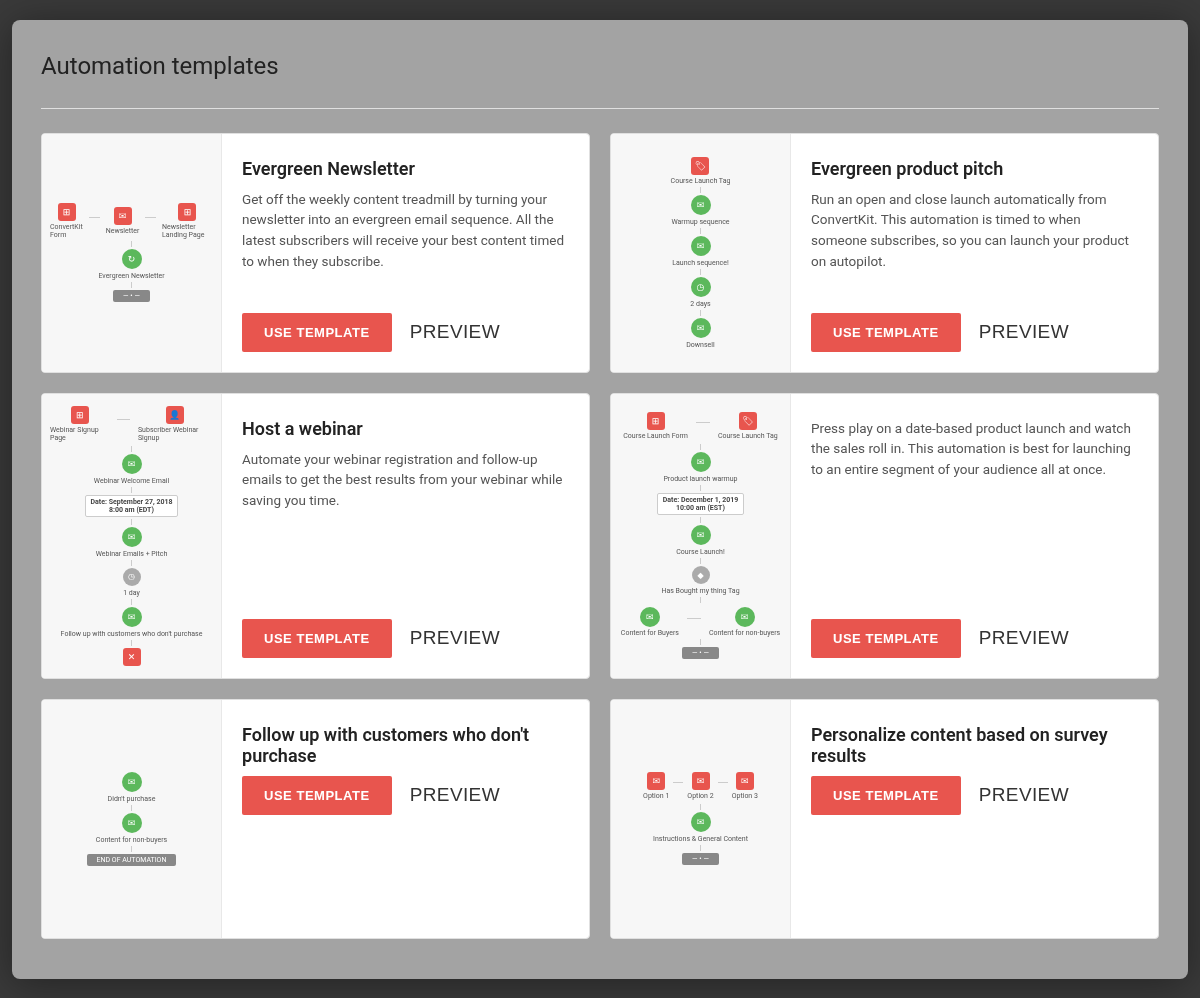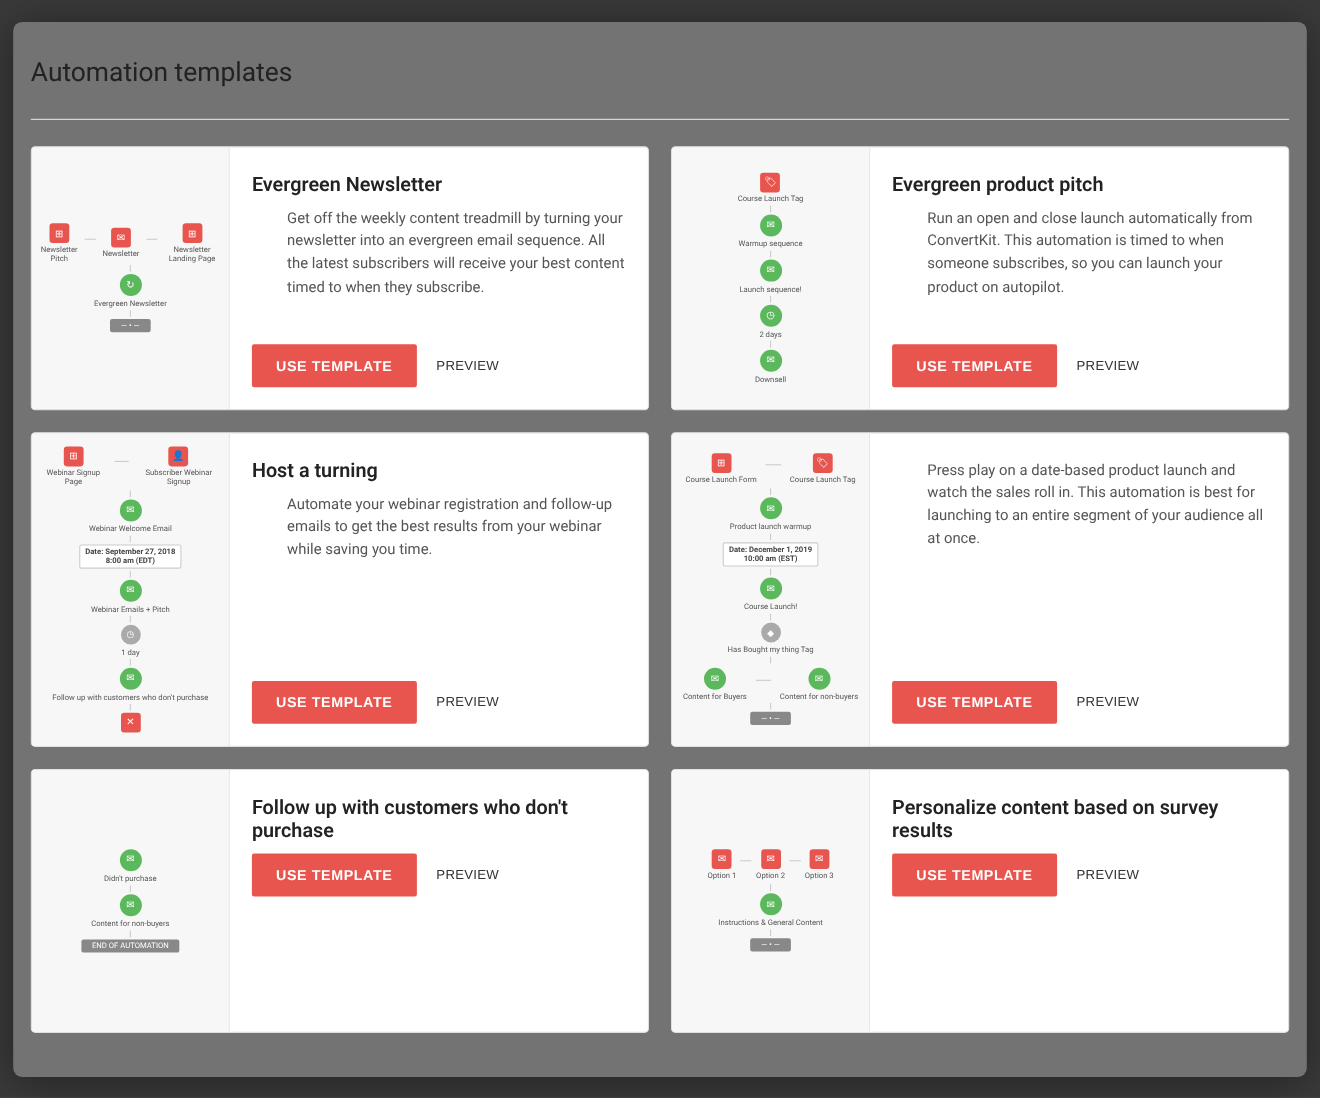--- a/index.html
+++ b/index.html
@@ -5,25 +5,25 @@
     * { box-sizing: border-box; margin: 0; padding: 0; }
     body {
       background: #3a3a3a;
       display: flex;
       justify-content: center;
       align-items: center;
       min-height: 100vh;
       font-family: -apple-system, BlinkMacSystemFont, 'Segoe UI', Roboto, sans-serif;
     }
     .modal {
-      background: #737373;
+      background: #a3a3a3;
       border-radius: 8px;
       width: 1180px;
       max-width: 98%;
-      padding: 32px 16px 40px;
+      padding: 32px 29px 40px;
       box-shadow: 0 4px 40px rgba(0,0,0,0.4);
     }
     .modal-title {
       font-size: 24px;
       font-weight: 400;
       color: #222;
       margin-bottom: 28px;
     }
     .divider {
       border: none;
@@ -67,21 +67,20 @@
       font-weight: 600;
       color: #222;
       margin-bottom: 10px;
     }
     .template-desc {
       font-size: 13.5px;
       color: #555;
       line-height: 1.55;
       margin-bottom: 20px;
       flex: 1;
-      margin-left: 32px;
     }
     .template-actions {
       display: flex;
       align-items: center;
       gap: 18px;
     }
     .btn-use-template {
       background: #e8554e;
       color: #fff;
       border: none;
@@ -89,21 +88,21 @@
       font-size: 13px;
       font-weight: 700;
       letter-spacing: 0.04em;
       cursor: pointer;
       border-radius: 2px;
       text-transform: uppercase;
     }
     .btn-preview {
       background: transparent;
       border: none;
-      font-size: 12px;
+      font-size: 19px;
       color: #333;
       cursor: pointer;
       font-weight: 500;
       letter-spacing: 0.02em;
     }
     
     .flow-diagram {
       width: 100%;
       display: flex;
       flex-direction: column;
@@ -161,21 +160,21 @@
       font-size: 8px;
     }
     .node-connector {
       width: 1px; height: 6px;
       background: #ccc;
       margin: 0 auto;
     }
     .node-label {
       font-size: 7px;
       color: #555;
-      text-align: center;
+      text-align: left;
       margin-top: 1px;
     }
     .flow-end-bar {
       background: #888;
       color: #fff;
       font-size: 7px;
       padding: 2px 10px;
       border-radius: 2px;
       text-align: center;
     }
@@ -188,21 +187,21 @@
   <hr class="divider">
 
   <div class="templates-grid">
 
     <div class="template-card">
       <div class="template-preview-img">
         <div class="flow-diagram">
           <div class="flow-row">
             <div class="flow-node">
               <div class="node-icon-red">⊞</div>
-              <div class="node-label">Newsletter Pitch</div>
+              <div class="node-label">ConvertKit Form</div>
             </div>
             <div style="width:16px; height:1px; background:#ccc; margin:0 2px; margin-bottom:8px;"></div>
             <div class="flow-node">
               <div class="node-icon-red">✉</div>
               <div class="node-label">Newsletter</div>
             </div>
             <div style="width:16px; height:1px; background:#ccc; margin:0 2px; margin-bottom:8px;"></div>
             <div class="flow-node">
               <div class="node-icon-red">⊞</div>
               <div class="node-label">Newsletter Landing Page</div>
@@ -282,21 +281,21 @@
           <div class="node-icon-gray">◷</div>
           <div class="node-label">1 day</div>
           <div class="node-connector"></div>
           <div class="node-icon-green">✉</div>
           <div class="node-label">Follow up with customers who don't purchase</div>
           <div class="node-connector"></div>
           <div class="node-icon-red">✕</div>
         </div>
       </div>
       <div class="template-content">
-        <h2 class="template-title">Host a turning</h2>
+        <h2 class="template-title">Host a webinar</h2>
         <p class="template-desc">Automate your webinar registration and follow-up emails to get the best results from your webinar while saving you time.</p>
         <div class="template-actions">
           <button class="btn-use-template">USE TEMPLATE</button>
           <button class="btn-preview">PREVIEW</button>
         </div>
       </div>
     </div>
 
     <div class="template-card">
       <div class="template-preview-img">

